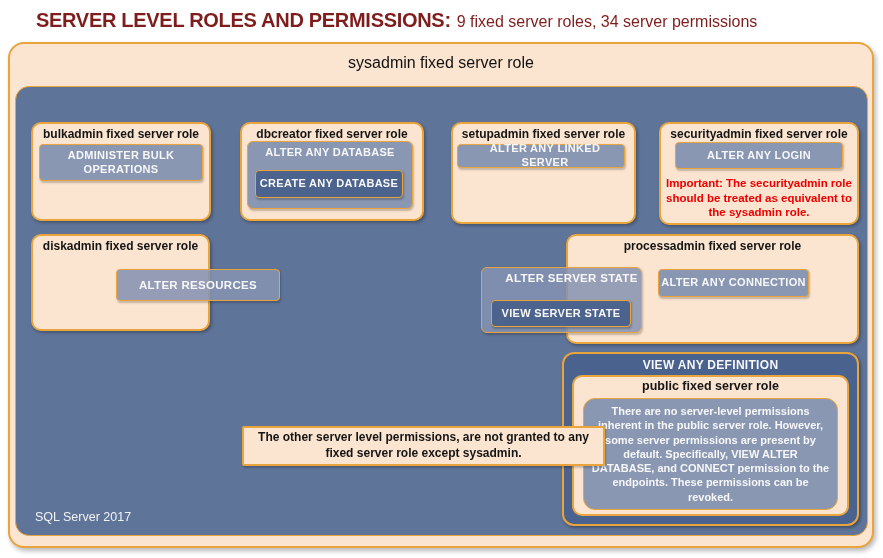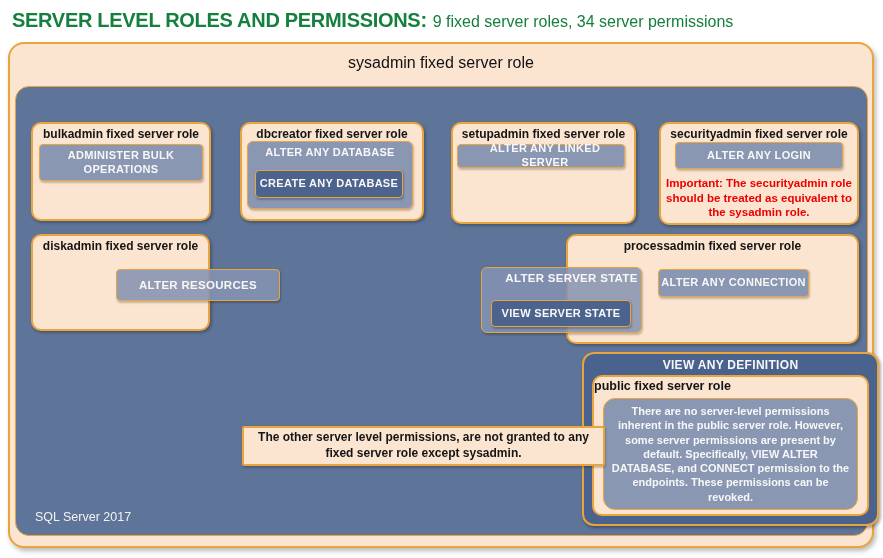--- a/index.html
+++ b/index.html
@@ -1,21 +1,21 @@
 <!DOCTYPE html>
 <html><head>
 <meta charset="utf-8">
 <style>
   * { margin:0; padding:0; box-sizing:border-box; }
   html,body { background:#fff; }
   body { font-family:"Liberation Sans", sans-serif; }
   #stage { position:relative; width:883px; height:558px; background:#fff; overflow:hidden; }
 
   
-  .page-title { position:absolute; left:12px; top:9px; color:#15803d; white-space:nowrap;text-align:right; }
+  .page-title { position:absolute; left:36px; top:9px; color:#7f1d1d; white-space:nowrap;text-align:right; }
   .page-title .main { font-size:20px; font-weight:700; letter-spacing:-0.3px; }
   .page-title .sub  { font-size:16px; font-weight:400; margin-left:6px; }
 
   
   .sysadmin-box { position:absolute; left:8px; top:42px; width:866px; height:506px;
     background:#FBE5D1; border:2px solid #E9A43C; border-radius:16px;
     box-shadow:2px 3px 5px rgba(0,0,0,0.28); }
   .sysadmin-label { position:absolute; left:0; right:0; top:10px; text-align:center;
     font-size:16px; color:#111; }
 
@@ -44,26 +44,26 @@
   .perm-outer .perm-outer-label { position:absolute; left:0; right:0; top:4px; text-align:center;
     font-size:11px; font-weight:700; color:#F7F7F7; letter-spacing:0.3px; }
   .perm-outer.straddle { background:rgba(133,147,177,0.85); }
 
   .warning-text { position:absolute; left:3px; right:3px; top:52px; text-align:center;
     font-size:11.5px; font-weight:700; color:#EE0000; line-height:1.28; }
 
   
   .vad-box { position:absolute; left:563px; top:353px; width:297px; height:174px;
     background:#4A628E; border:2px solid #E9A43C; border-radius:12px;
-    box-shadow:1.5px 2px 3px rgba(0,0,0,0.3);margin-left:20px; }
+    box-shadow:1.5px 2px 3px rgba(0,0,0,0.3); }
   .vad-label { position:absolute; left:0; right:0; top:4px; text-align:center;
     font-size:12px; font-weight:700; color:#F7F7F7; letter-spacing:0.3px; }
   .public-box { position:absolute; left:8px; top:21px; width:277px; height:141px;
     background:#FBE5D1; border:2px solid #E9A43C; border-radius:10px; }
-  .public-title { position:absolute; left:0; right:0; top:2px; text-align:left;
+  .public-title { position:absolute; left:0; right:0; top:2px; text-align:center;
     font-size:12.5px; font-weight:700; color:#151515; }
   .public-desc { position:absolute; left:9px; top:21px; width:255px; height:112px;
     background:#8997B3; border:1.5px solid #E9A43C; border-radius:12px;
     display:flex; align-items:center; justify-content:center; text-align:center;
     font-size:11px; font-weight:700; color:#F7F7F7; line-height:1.3; padding:4px 7px; }
 
   
   .footnote-box { position:absolute; left:243px; top:427px; width:363px; height:40px;
     background:#FBE5D1; border:2px solid #E9A43C; border-radius:2px;
     display:flex; align-items:center; justify-content:center; text-align:center;

